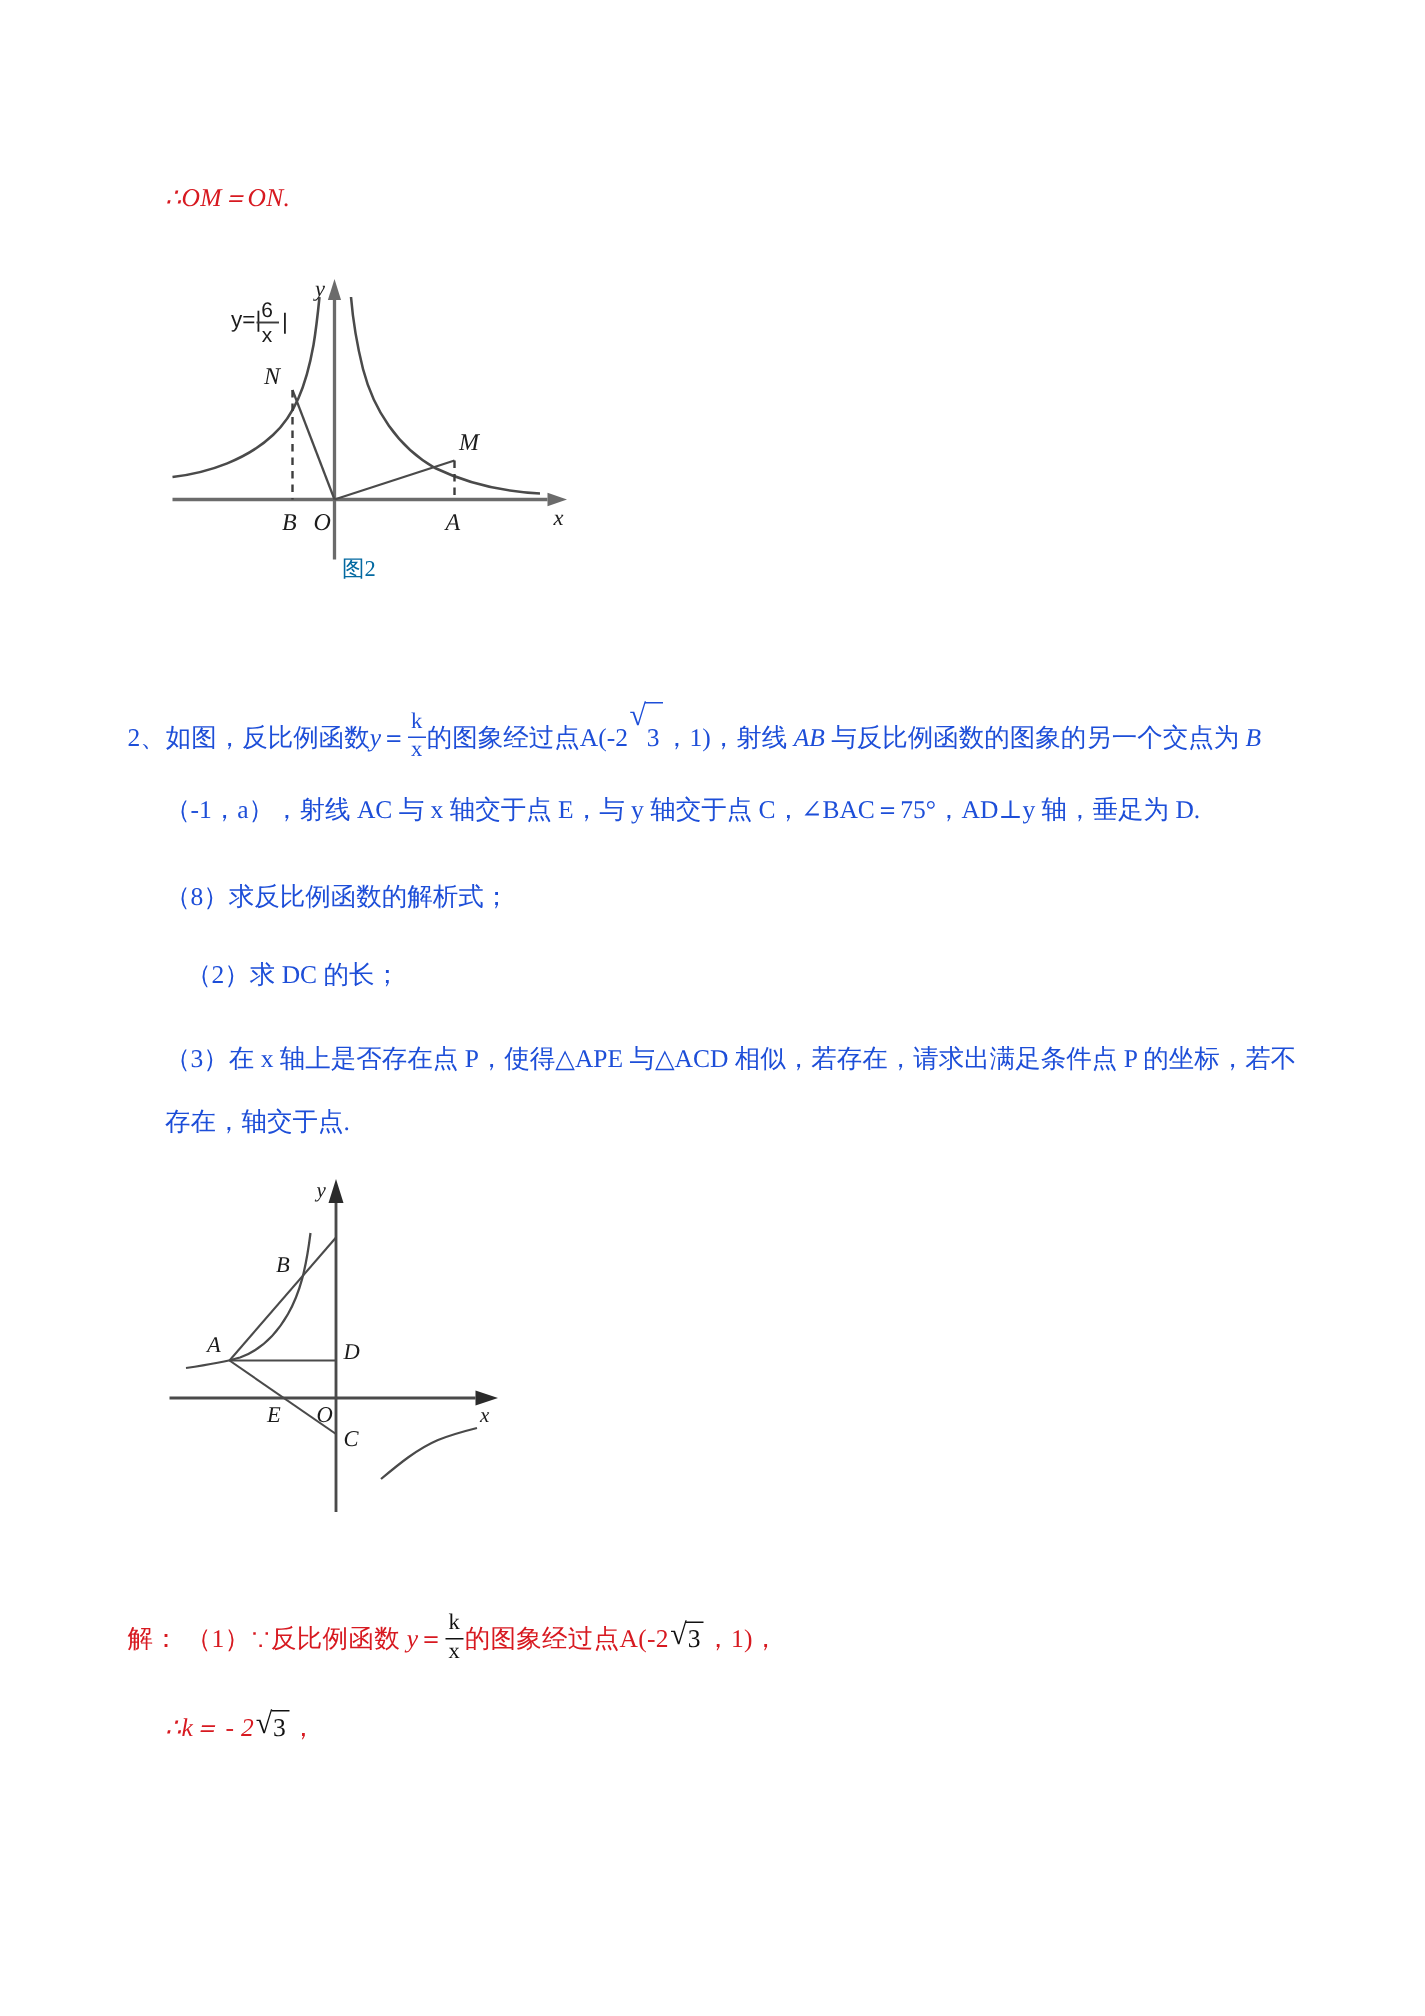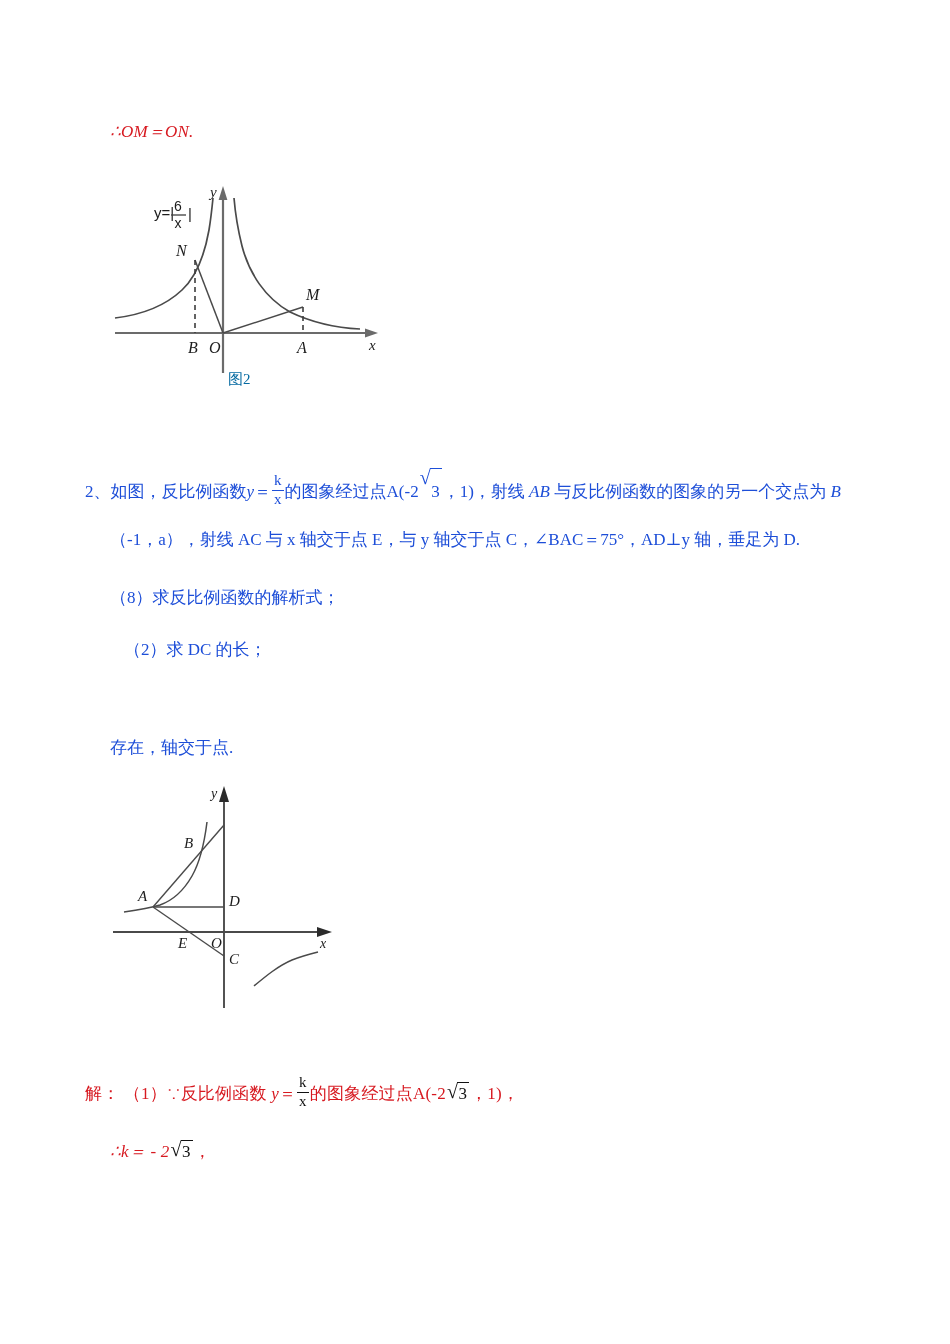--- a/index.html
+++ b/index.html
@@ -160,20 +160,21 @@
   <div class="para" style="left:85px; top:468px;">
     <span>2、</span><span>如图，反比例函数</span><span class="it">y</span><span>＝</span><span class="frac"><span class="num">k</span><span class="den">x</span></span><span>的图象经过点A(-2</span><span class="sqrt"><span class="rad">√</span><span class="rand">3</span></span><span>，1)，射线 </span><span class="it">AB</span><span> 与反比例函数的图象的另一个交点为 </span><span class="it">B</span>
   </div>
 
   <div class="para" style="left:110px; top:518px;">（-1，a），射线 AC 与 x 轴交于点 E，与 y 轴交于点 C，∠BAC＝75°，AD⊥y 轴，垂足为 D.</div>
 
   <div class="para" style="left:110px; top:576px;">（8）求反比例函数的解析式；</div>
 
   <div class="para" style="left:124px; top:628px;">（2）求 DC 的长；</div>
 
+  <div class="para" style="left:110px; top:684px;">（3）在 x 轴上是否存在点 P，使得△APE 与△ACD 相似，若存在，请求出满足条件点 P 的坐标，若不</div>
 
   <div class="para" style="left:110px; top:726px;">存在，轴交于点.</div>
 
   <div class="figure" style="left:110px; top:780px;">
     <svg width="280" height="235" viewBox="0 0 280 235">
 
       <line x1="3" y1="152" x2="207" y2="152" stroke="#4a4a4a" stroke-width="1.9"></line>
       <polygon points="207,147 222,152 207,157" fill="#2b2b2b"></polygon>
 
       <line x1="114" y1="228" x2="114" y2="22" stroke="#4a4a4a" stroke-width="1.9"></line>

